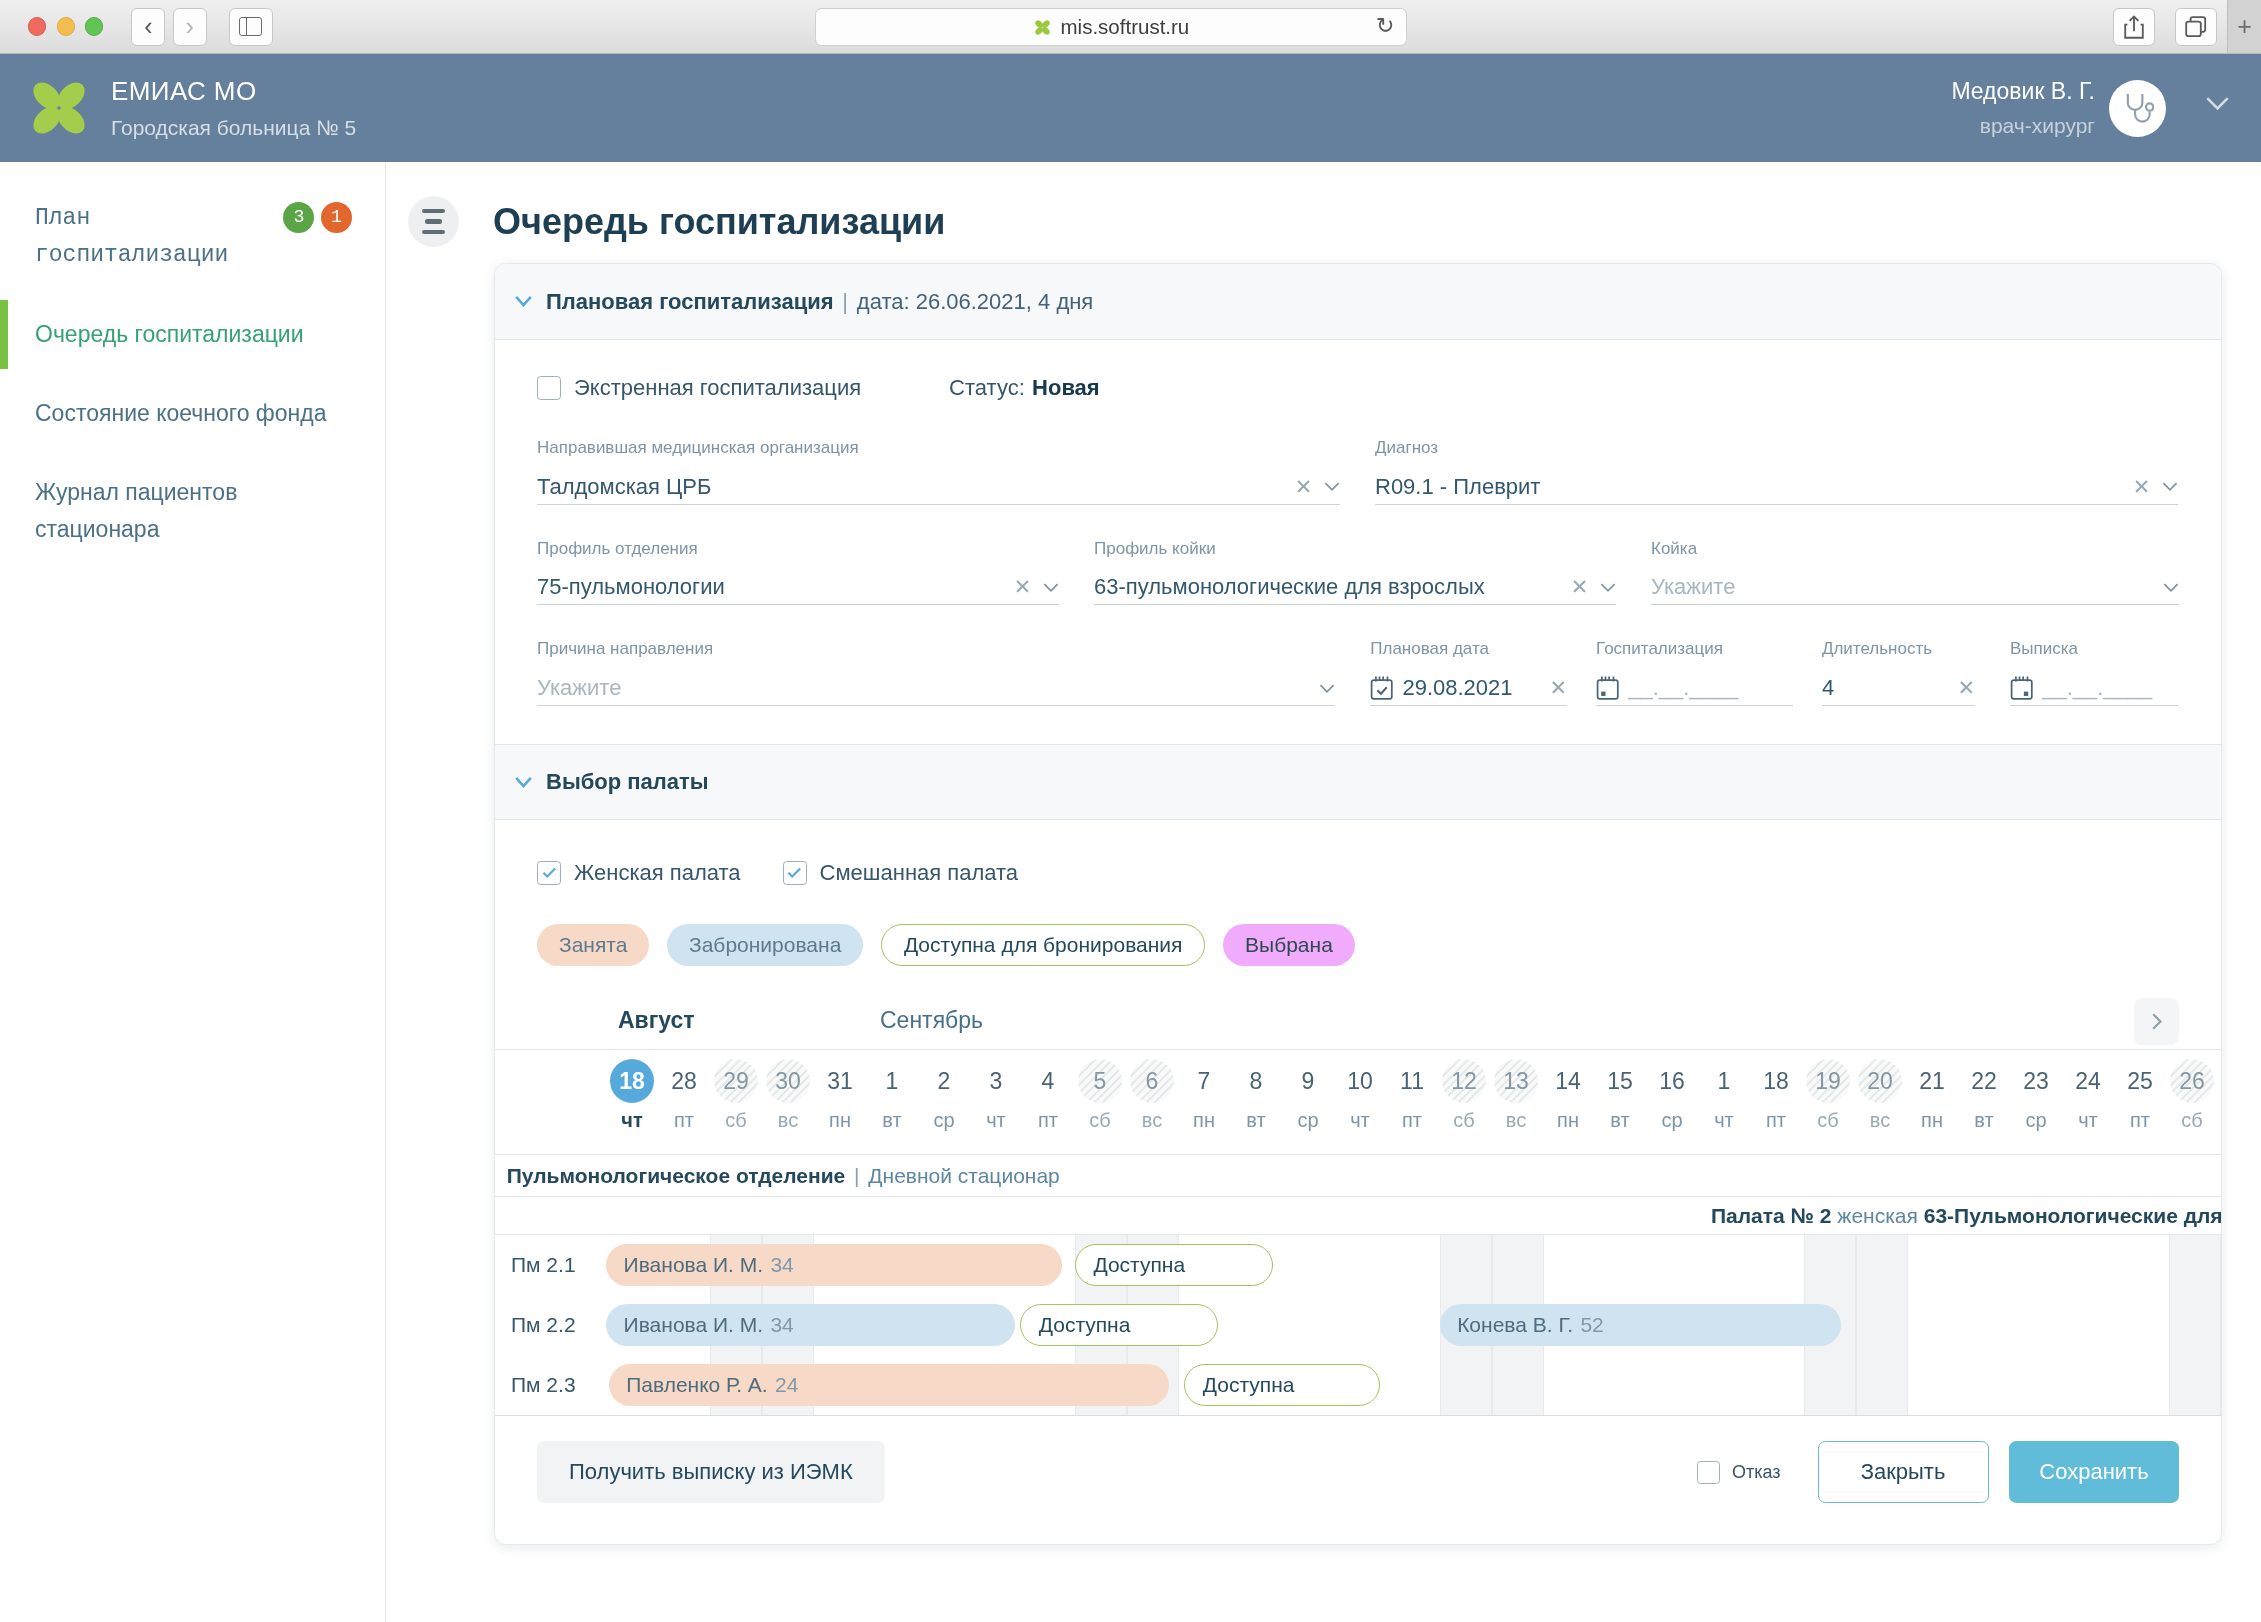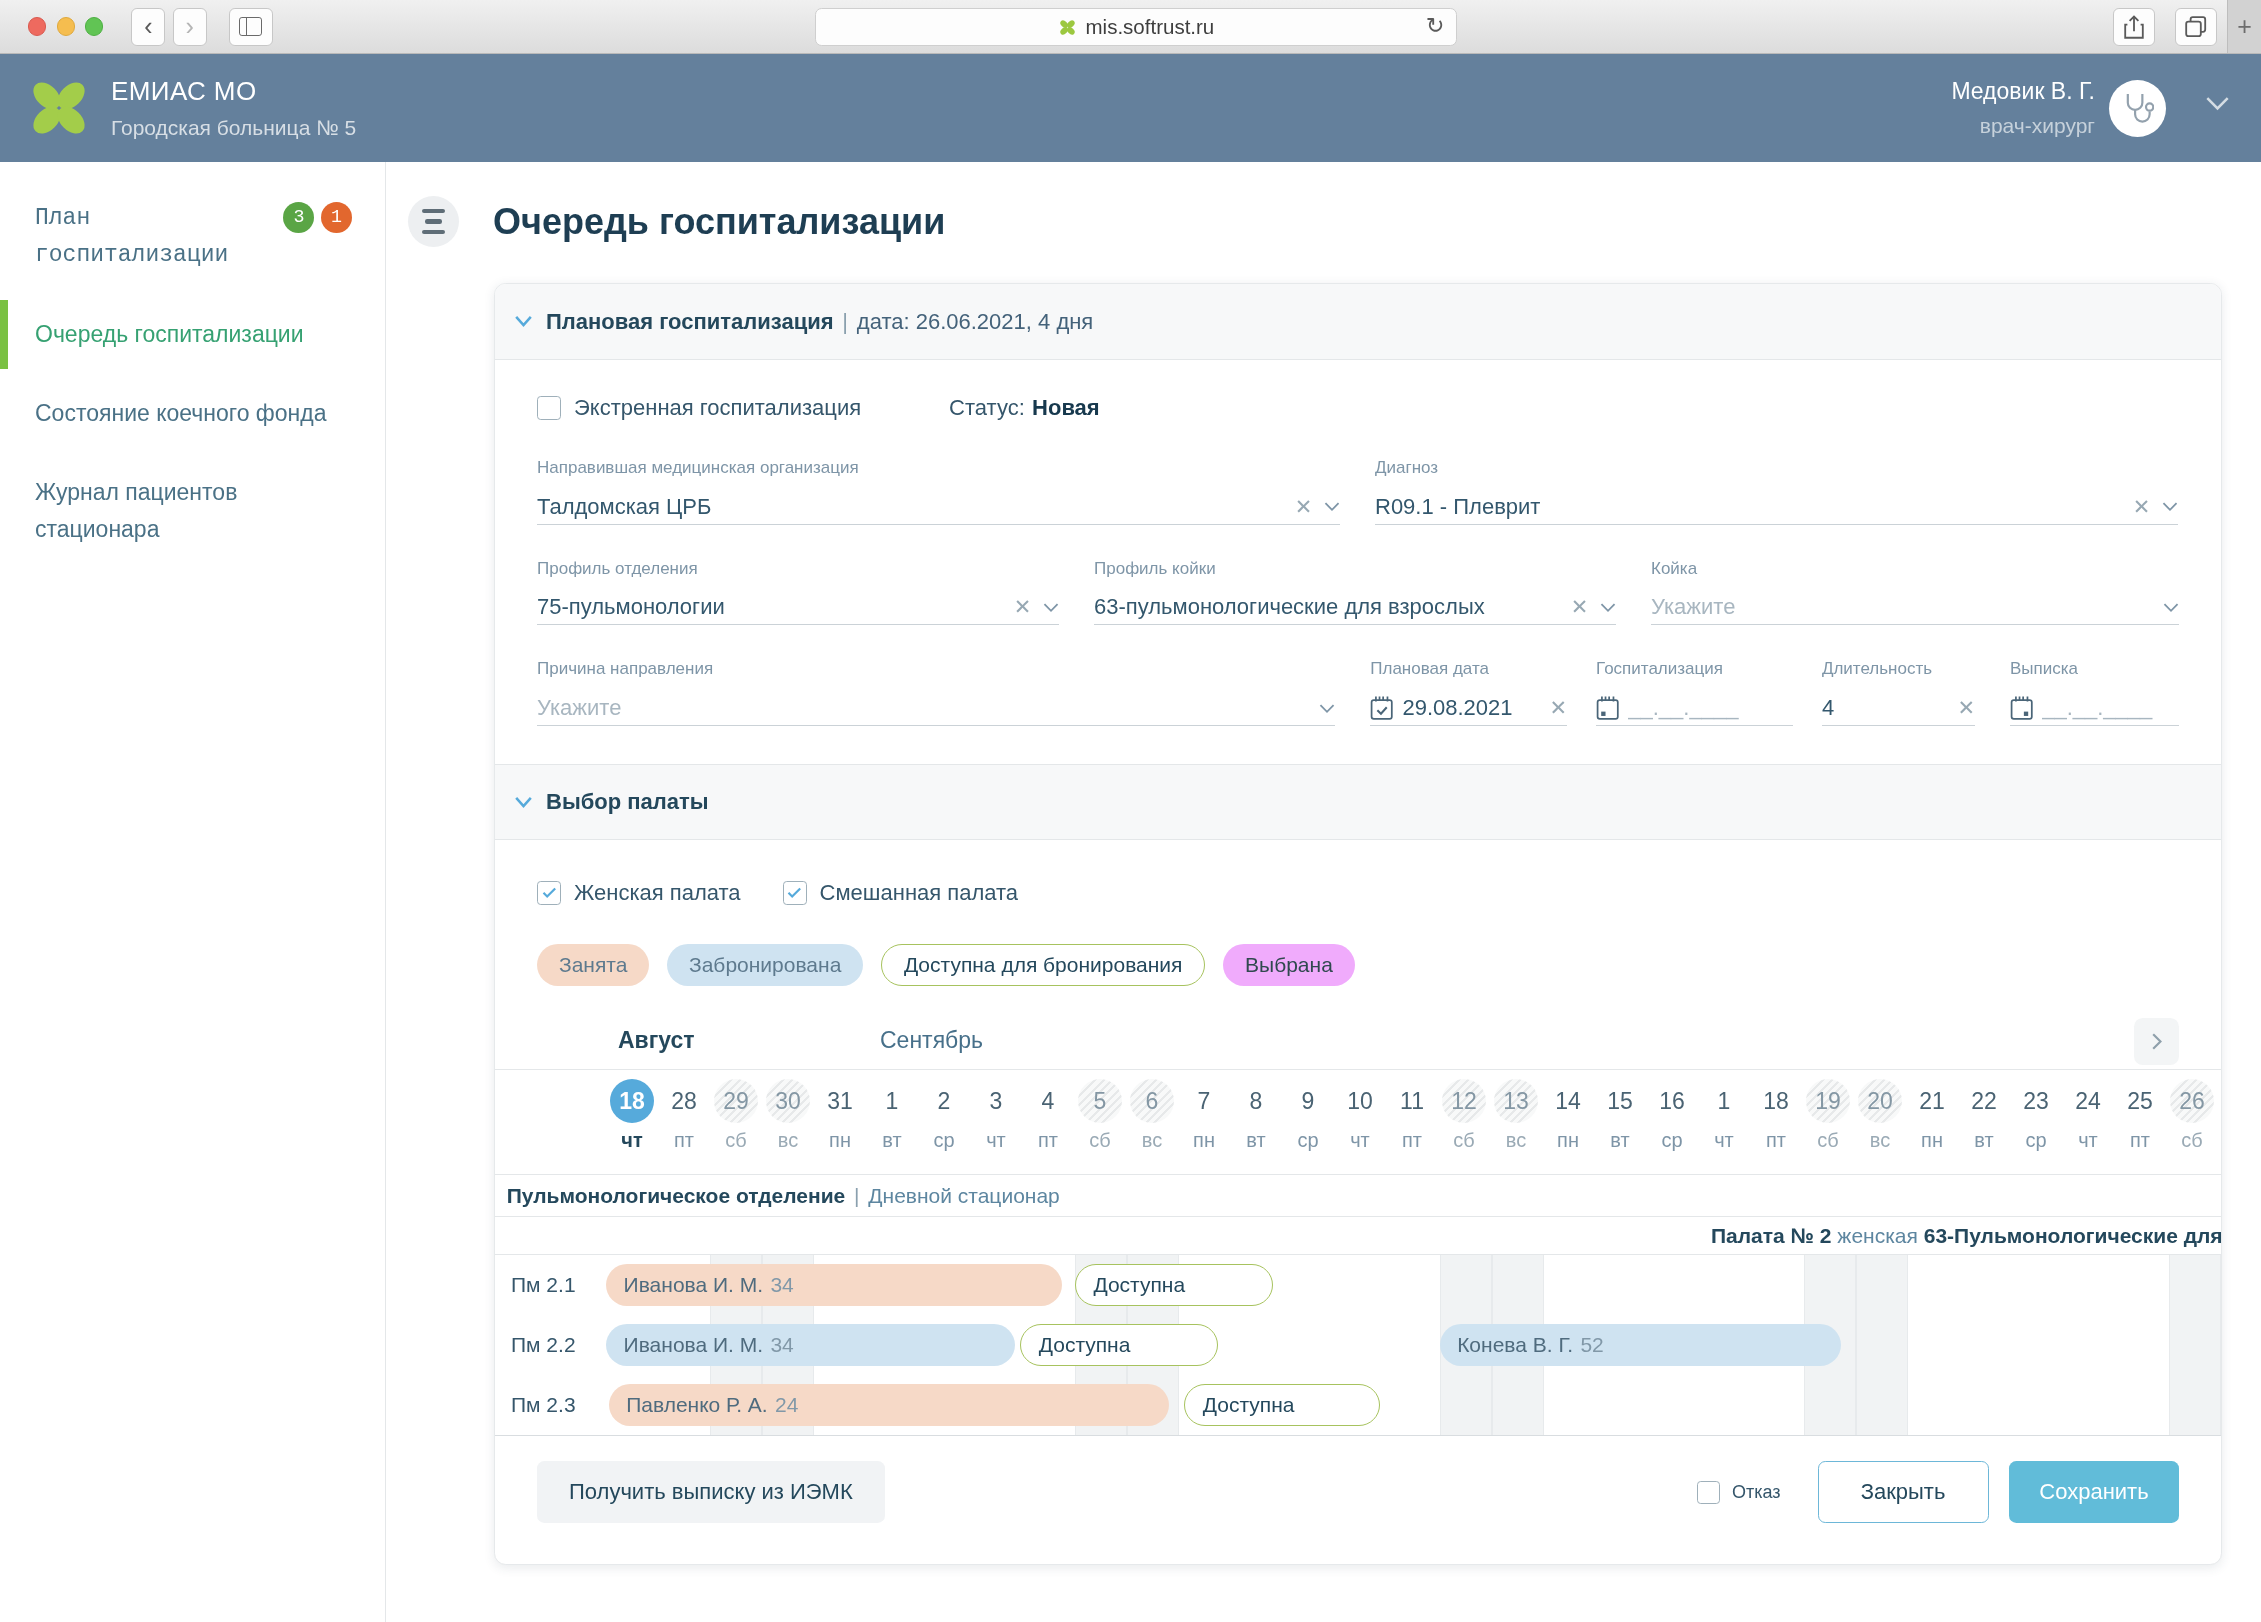--- a/index.html
+++ b/index.html
@@ -15,21 +15,21 @@
   .light.yellow{background:#f5bd4f;border:0.7px solid #dfa93d;}
   .light.green{background:#61c454;border:0.7px solid #4eb043;}
   .nav-btn{width:34px;height:38px;background:#fdfdfd;border:0.7px solid #c7c7c7;border-radius:5.9px;
     margin-left:7.3px;display:flex;align-items:center;justify-content:center;
     font-size:25px;color:#5a5a5a;}
   .nav-btn.back{margin-left:28px;}
   .nav-btn.fwd{color:#b5b5b5;}
   .nav-btn.panel{margin-left:22px;width:44px;}
   .panel-glyph{width:23.4px;height:19px;border:1.8px solid #6a6a6a;border-radius:2.9px;position:relative;}
   .panel-glyph::after{content:"";position:absolute;left:5.9px;top:0;bottom:0;width:0;border-left:1.8px solid #6a6a6a;}
-  .url-bar{position:absolute;left:815px;top:8px;width:642px;height:38px;background:#fdfdfd;
+  .url-bar{position:absolute;left:815px;top:8px;width:592px;height:38px;background:#fdfdfd;
     border:0.7px solid #cfcfcf;border-radius:6.6px;display:flex;align-items:center;justify-content:center;gap:8.8px;}
   .url-text{font-size:20.5px;color:#3e3e3e;}
   .reload{position:absolute;right:11.7px;top:4.4px;font-size:22px;color:#5a5a5a;}
   .right-btns{position:absolute;right:44px;top:8px;display:flex;gap:20.5px;}
   .chrome-icon{width:42px;height:38px;background:#fdfdfd;border:0.7px solid #c7c7c7;border-radius:5.9px;
     display:flex;align-items:center;justify-content:center;}
   .newtab-strip{position:absolute;right:0;top:0;width:34px;height:53px;background:#d2d2d2;
     border-left:0.7px solid #bdbdbd;display:flex;align-items:center;justify-content:center;
     font-size:25px;color:#6c6c6c;}
 
@@ -66,21 +66,21 @@
   .title-row{display:flex;align-items:center;margin:34px 0 0 22px;}
   .burger{width:51px;height:51px;border-radius:50%;background:#edeff1;display:flex;flex-direction:column;
     align-items:center;justify-content:center;gap:5.9px;}
   .burger i{display:block;height:4.4px;border-radius:2.2px;background:#5f6d77;}
   .burger i:nth-child(1){width:23.4px;}
   .burger i:nth-child(2){width:17.6px;}
   .burger i:nth-child(3){width:23.4px;}
   .page-title{margin-left:34px;font-size:36px;font-weight:bold;color:#1e3e53;}
 
   
-  .card{margin:36px 40px 0 108px;width:1728px;border:0.7px solid #e6e9eb;border-radius:11.7px;
+  .card{margin:16px 40px 0 108px;width:1728px;border:0.7px solid #e6e9eb;border-radius:11.7px;
     box-shadow:0 2.2px 10.3px rgba(40,60,80,.10);background:#fff;overflow:hidden;}
   .section-head{background:#f7f8f9;border-bottom:0.7px solid #e4e7e9;height:76px;display:flex;
     align-items:center;padding-left:19px;}
   .section-head.second{border-top:0.7px solid #e4e7e9;}
   .sec-chevron{margin-right:13px;display:flex;}
   .sec-title{font-size:22px;font-weight:bold;color:#24485c;}
   .sec-divider{font-size:22px;color:#8aa0ae;margin:0 8.8px;}
   .sec-meta{font-size:22px;color:#44627a;}
 
   .card-body{padding:0 42px;}

